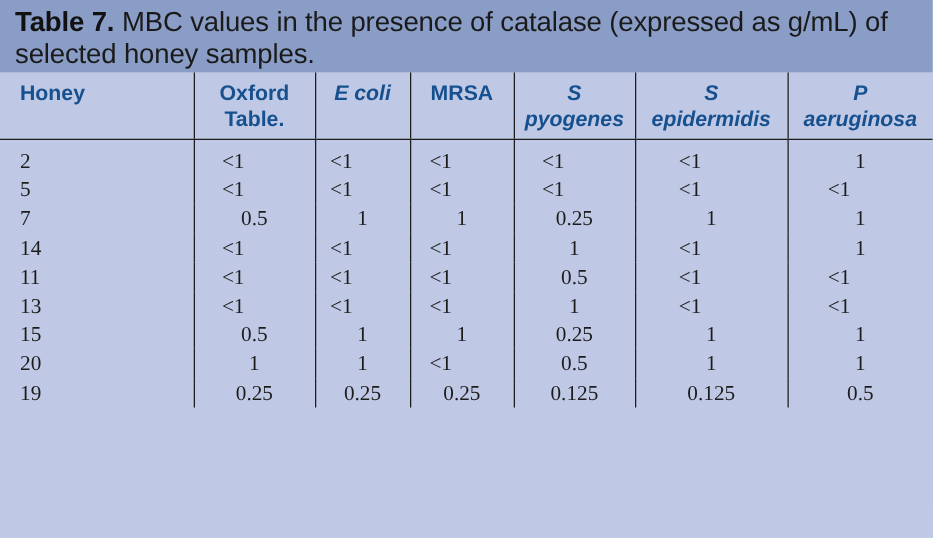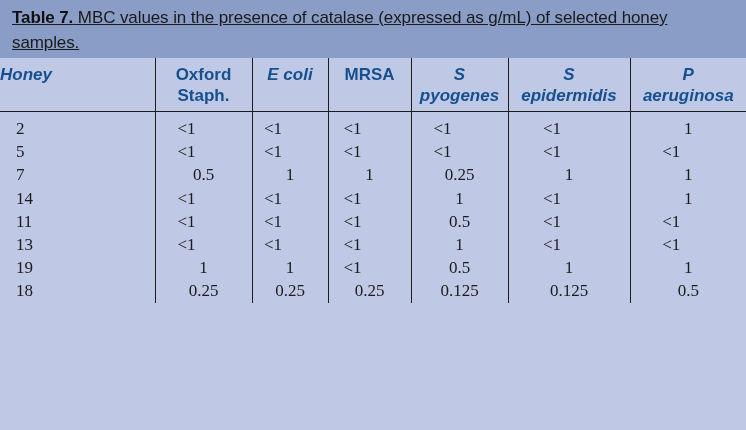--- a/index.html
+++ b/index.html
@@ -26,25 +26,24 @@
     left: 0;
     top: 0;
     width: 746px;
     height: 58px;
     background: #8a9dc6;
     box-sizing: border-box;
     padding: 5px 12px 0 12px;
   }
   .caption-text {
     font-family: "Liberation Sans", sans-serif;
-    font-size: 17px;
+    font-size: 22px;
     line-height: 25px;
     color: #1a1a1a;
     letter-spacing: -0.1px;
-    text-decoration: underline;
   }
   .caption-label {
     font-weight: bold;
     color: #111111;
   }
 
   
   .table-area {
     position: absolute;
     left: 0;
@@ -72,22 +71,21 @@
     font-weight: bold;
     font-size: 17px;
     line-height: 21px;
     padding: 6px 0 5px 0;
     vertical-align: top;
     border-bottom: 1.6px solid #1c1c1c;
   }
   thead th.sep { border-left: 1.6px solid #1c1c1c; }
   thead th.hd-honey {
     text-align: left;
-    padding-left: 0;
-    font-style: italic;
+    padding-left: 16px;
   }
   thead th.italic { font-style: italic; }
 
   .hdr-line { display: block; white-space: nowrap; }
 
   tbody td {
     font-family: "Liberation Serif", serif;
     font-size: 17px;
     line-height: 23.2px;
     color: #1c1c1c;
@@ -131,21 +129,21 @@
           <col class="c-paer">
       </colgroup>
       <thead>
         <tr>
           <th class="hd-honey">
             <span class="hdr-line">Honey</span>
             <span class="hdr-line"></span>
           </th>
           <th class="sep">
             <span class="hdr-line">Oxford</span>
-            <span class="hdr-line">Staph.</span>
+            <span class="hdr-line">Table.</span>
           </th>
           <th class="sep italic">
             <span class="hdr-line">E coli</span>
             <span class="hdr-line"></span>
           </th>
           <th class="sep">
             <span class="hdr-line">MRSA</span>
             <span class="hdr-line"></span>
           </th>
           <th class="sep italic">
@@ -211,30 +209,39 @@
           <tr>
             <td class="honey">13</td>
             <td class="sep"><span class="v">&lt;1</span></td>
             <td class="sep"><span class="v">&lt;1</span></td>
             <td class="sep"><span class="v">&lt;1</span></td>
             <td class="sep"><span class="v num">1</span></td>
             <td class="sep"><span class="v">&lt;1</span></td>
             <td class="sep"><span class="v">&lt;1</span></td>
           </tr>
           <tr>
+            <td class="honey">15</td>
+            <td class="sep"><span class="v num">0.5</span></td>
+            <td class="sep"><span class="v num">1</span></td>
+            <td class="sep"><span class="v num">1</span></td>
+            <td class="sep"><span class="v num">0.25</span></td>
+            <td class="sep"><span class="v num">1</span></td>
+            <td class="sep"><span class="v num">1</span></td>
+          </tr>
+          <tr>
+            <td class="honey">20</td>
+            <td class="sep"><span class="v num">1</span></td>
+            <td class="sep"><span class="v num">1</span></td>
+            <td class="sep"><span class="v">&lt;1</span></td>
+            <td class="sep"><span class="v num">0.5</span></td>
+            <td class="sep"><span class="v num">1</span></td>
+            <td class="sep"><span class="v num">1</span></td>
+          </tr>
+          <tr>
             <td class="honey">19</td>
-            <td class="sep"><span class="v num">1</span></td>
-            <td class="sep"><span class="v num">1</span></td>
-            <td class="sep"><span class="v">&lt;1</span></td>
-            <td class="sep"><span class="v num">0.5</span></td>
-            <td class="sep"><span class="v num">1</span></td>
-            <td class="sep"><span class="v num">1</span></td>
-          </tr>
-          <tr>
-            <td class="honey">18</td>
             <td class="sep"><span class="v num">0.25</span></td>
             <td class="sep"><span class="v num">0.25</span></td>
             <td class="sep"><span class="v num">0.25</span></td>
             <td class="sep"><span class="v num">0.125</span></td>
             <td class="sep"><span class="v num">0.125</span></td>
             <td class="sep"><span class="v num">0.5</span></td>
           </tr>
         </tbody>
     </table>
   </div>

